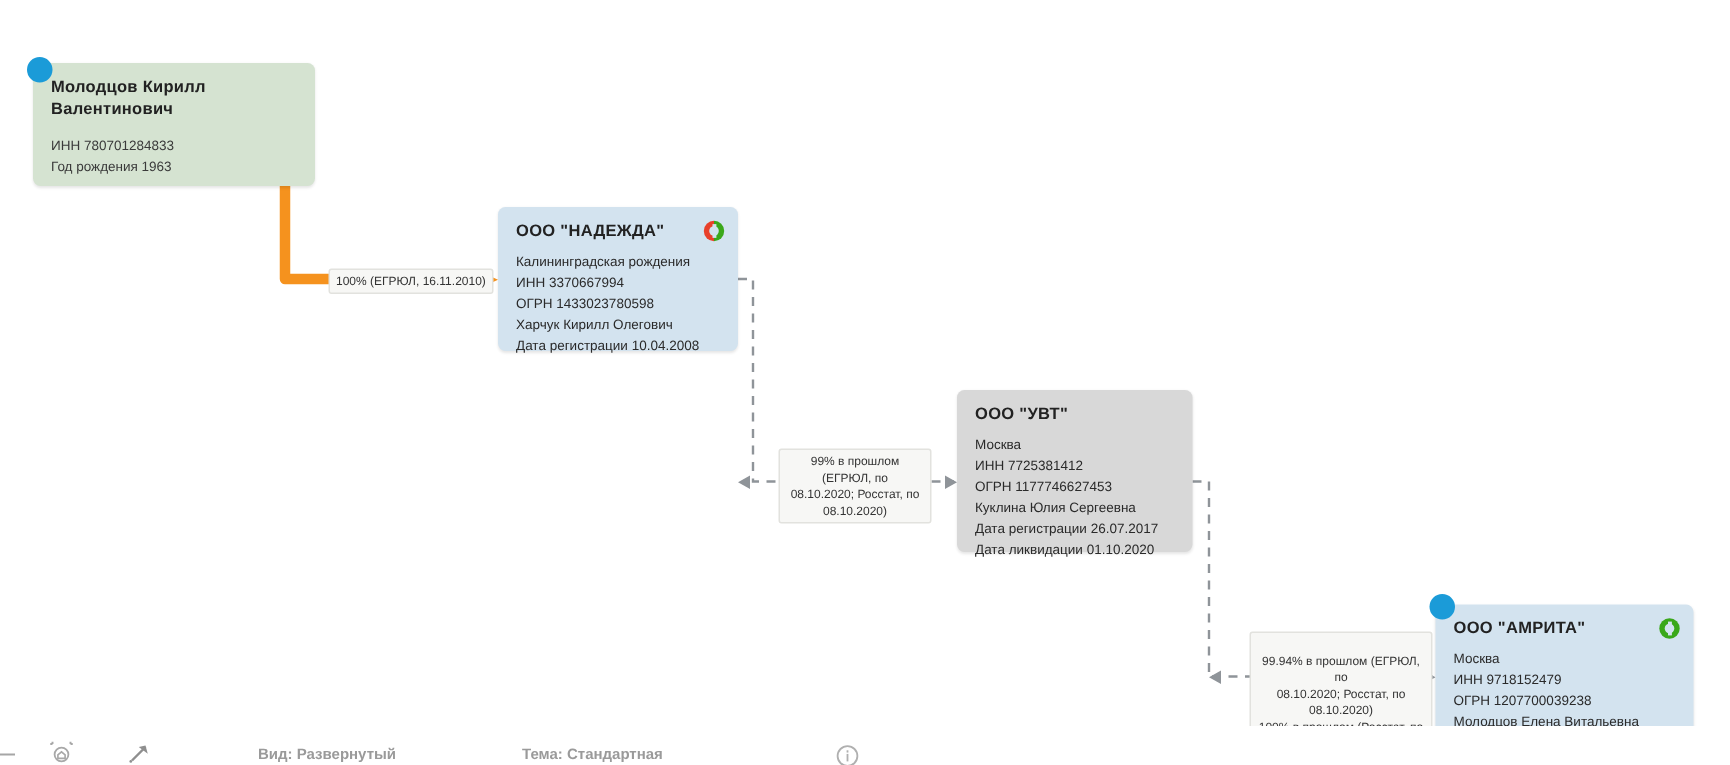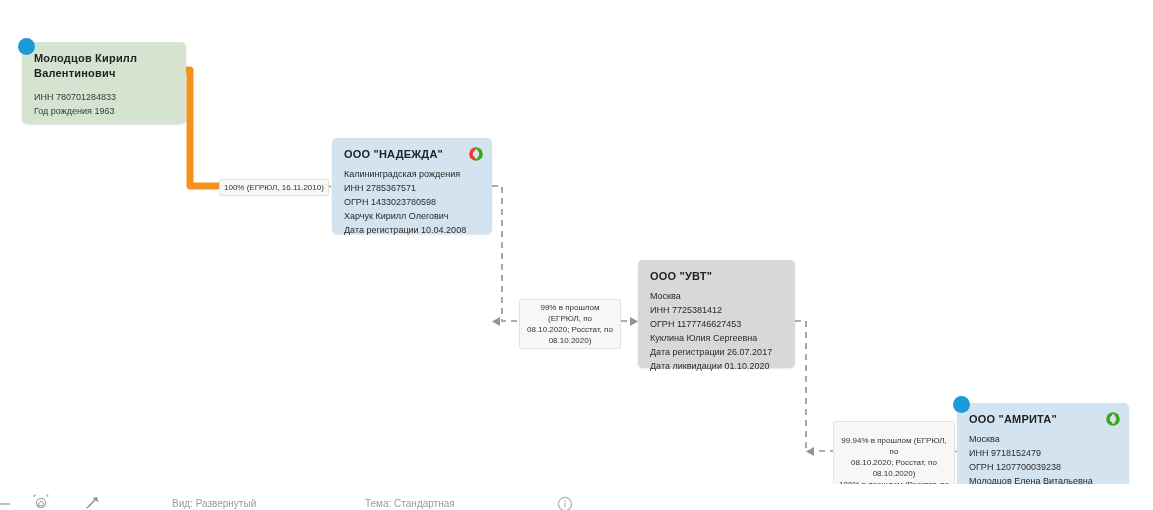--- a/index.html
+++ b/index.html
@@ -90,20 +90,21 @@
   #toolbar {
     position: absolute;
     left: 0; bottom: 0;
     width: 1153px;
     height: 26px;
     display: flex;
     align-items: flex-start;
     gap: 0;
     background: #ffffff;
     overflow: hidden;
+    font-weight: bold;
   }
   .tb-item {
     position: absolute;
     color: #9a9a9a;
     font-size: 10px;
     line-height: 12px;
     white-space: nowrap;
   }
   .tb-icon { position: absolute; color: #9a9a9a; }
 </style>
@@ -125,31 +126,31 @@
       <polygon points="500,317 492,321.5 500,326" fill="#8f9499"></polygon>
     </g>
 
     <g>
       <path d="M 795 321 L 806 321 L 806 451 L 955 451" fill="none" stroke="#8f9499" stroke-width="1.6" stroke-dasharray="6 5" stroke-linejoin="miter"></path>
       <polygon points="949,447 957,451.5 949,456" fill="#8f9499"></polygon>
       <polygon points="814,447 806,451.5 814,456" fill="#8f9499"></polygon>
     </g>
   </svg>
 
-  <div class="card card-green person" style="left:22px; top:42px; width:164px; height:82px;">
+  <div class="card card-green person" style="left:22px; top:42px; width:188px; height:82px;">
     <div class="title">Молодцов  Кирилл Валентинович</div>
     <div class="line">ИНН 780701284833</div>
     <div class="line">Год рождения 1963</div>
   </div>
   <div class="node-dot" style="left:18px; top:38px;"></div>
 
   <div class="card card-blue" style="left:332px; top:138px; width:160px; height:96px;">
     <div class="title">ООО  "НАДЕЖДА"</div>
     <div class="line">Калининградская рождения</div>
-    <div class="line">ИНН 2785367571</div>
+    <div class="line">ИНН 3370667994</div>
     <div class="line">ОГРН 1433023780598</div>
     <div class="line">Харчук Кирилл Олегович</div>
     <div class="line">Дата регистрации 10.04.2008</div>
     <span class="badge">
       <svg viewBox="0 0 16 16" width="16" height="16">
         <path d="M8 1.2 A6.8 6.8 0 0 0 8 14.8 Z" fill="#e8402a"></path>
         <path d="M8 1.2 A6.8 6.8 0 0 1 8 14.8 Z" fill="#3aa81a"></path>
         <circle cx="8" cy="8" r="3.2" fill="#d3e3ef"></circle>
         <rect x="7" y="3.4" width="2.6" height="9.2" fill="#d3e3ef"></rect>
       </svg>
@@ -216,21 +217,21 @@
     <span class="tb-icon" style="left:84px; top:10px;">
       <svg width="18" height="16" viewBox="0 0 18 16">
         <path d="M4 13 L13 4" stroke="#8f8f8f" stroke-width="1.6"></path>
         <polygon points="13,3 14.5,8.5 8.5,4" fill="#8f8f8f"></polygon>
         <circle cx="3.2" cy="13.6" r="0.9" fill="#8f8f8f"></circle>
       </svg>
     </span>
 
     <span class="tb-item" style="left:172px; top:14px;">Вид: Развернутый</span>
 
-    <span class="tb-item" style="left:365px; top:14px;">Тема: Стандартная</span>
+    <span class="tb-item" style="left:348px; top:14px;">Тема: Стандартная</span>
 
     <span class="tb-icon" style="left:557px; top:12px;">
       <svg width="16" height="16" viewBox="0 0 16 16">
         <circle cx="8" cy="8" r="6.6" fill="none" stroke="#b0b0b0" stroke-width="1.2"></circle>
         <rect x="7.4" y="6.6" width="1.2" height="5" fill="#b0b0b0"></rect>
         <rect x="7.4" y="4.2" width="1.2" height="1.5" fill="#b0b0b0"></rect>
       </svg>
     </span>
   </div>
 

